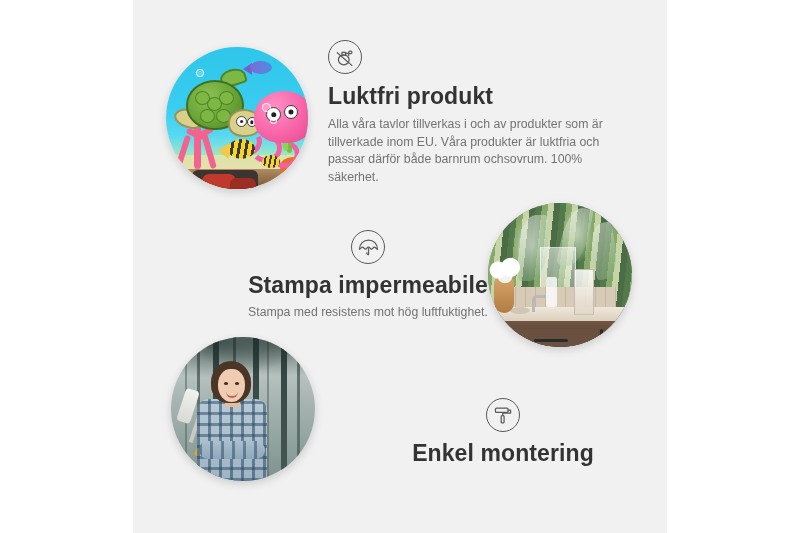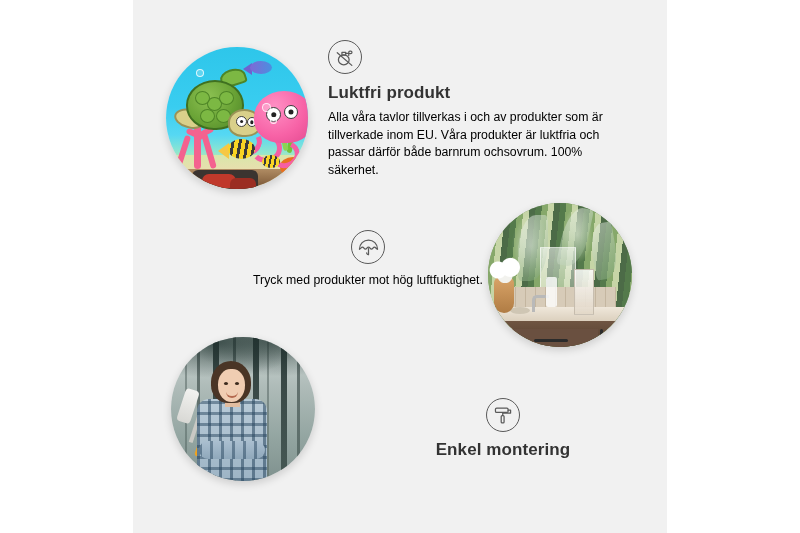--- a/index.html
+++ b/index.html
@@ -298,31 +298,31 @@
     border: 1.6px solid #5a5a5a;
     border-radius: 50%;
     display: flex; align-items: center; justify-content: center;
     box-sizing: border-box;
   }
   .feat-icon svg { display:block; }
 
   h2.feat-title {
     margin: 0;
     font-family: "Liberation Sans", sans-serif;
-    font-size: 17px;
+    font-size: 23px;
     font-weight: bold;
     color: #333333;
     letter-spacing: .1px;
   }
   p.feat-body {
     margin: 0;
     font-family: "Liberation Sans", sans-serif;
     font-size: 12.3px;
     line-height: 17.5px;
-    color: #000000;
+    color: #737373;
   }
 
   
   #block-odour { left: 195px; top: 40px; width: 300px; text-align: left; }
   #block-odour .feat-icon { margin: 0 0 9px 0; }
   #block-odour h2.feat-title { margin-bottom: 6px; }
 
   
   #block-water { left: 60px; top: 230px; width: 350px; text-align: center; }
   #block-water .feat-icon { margin: 0 auto 8px auto; }
@@ -461,21 +461,22 @@
 
     <div class="block" id="block-water">
       <div class="feat-icon">
         <svg width="23" height="23" viewBox="0 0 24 24" fill="none" stroke="#5a5a5a" stroke-width="1.3" stroke-linecap="round" stroke-linejoin="round">
           <path d="M2.6 13.6a9.4 9.4 0 0 1 18.8 0"></path>
           <path d="M2.6 13.6c1.6 0 1.6-2.1 3.1-2.1s1.6 2.1 3.1 2.1 1.6-2.1 3.2-2.1 1.6 2.1 3.1 2.1 1.6-2.1 3.1-2.1 1.6 2.1 3.2 2.1"></path>
           <path d="M12 13.2v6.2"></path>
           <path d="M12 19.4a1.8 1.8 0 0 1-1.9-1.8"></path>
         </svg>
       </div>
-      <p class="feat-body">Tryck med produkter mot hög luftfuktighet.</p>
+      <h2 class="feat-title">Stampa impermeabile</h2>
+      <p class="feat-body">Stampa med resistens mot hög luftfuktighet.</p>
     </div>
 
     <div class="block" id="block-mount">
       <div class="feat-icon">
         <svg width="23" height="23" viewBox="0 0 24 24" fill="none" stroke="#5a5a5a" stroke-width="1.3" stroke-linecap="round" stroke-linejoin="round">
           <rect x="3.6" y="4.2" width="13.2" height="4.6" rx="1.3"></rect>
           <path d="M16.8 6.5h2.6v3.0h-8.2v2.2"></path>
           <rect x="9.6" y="12.1" width="3.0" height="7.6" rx="1.0"></rect>
         </svg>
       </div>

